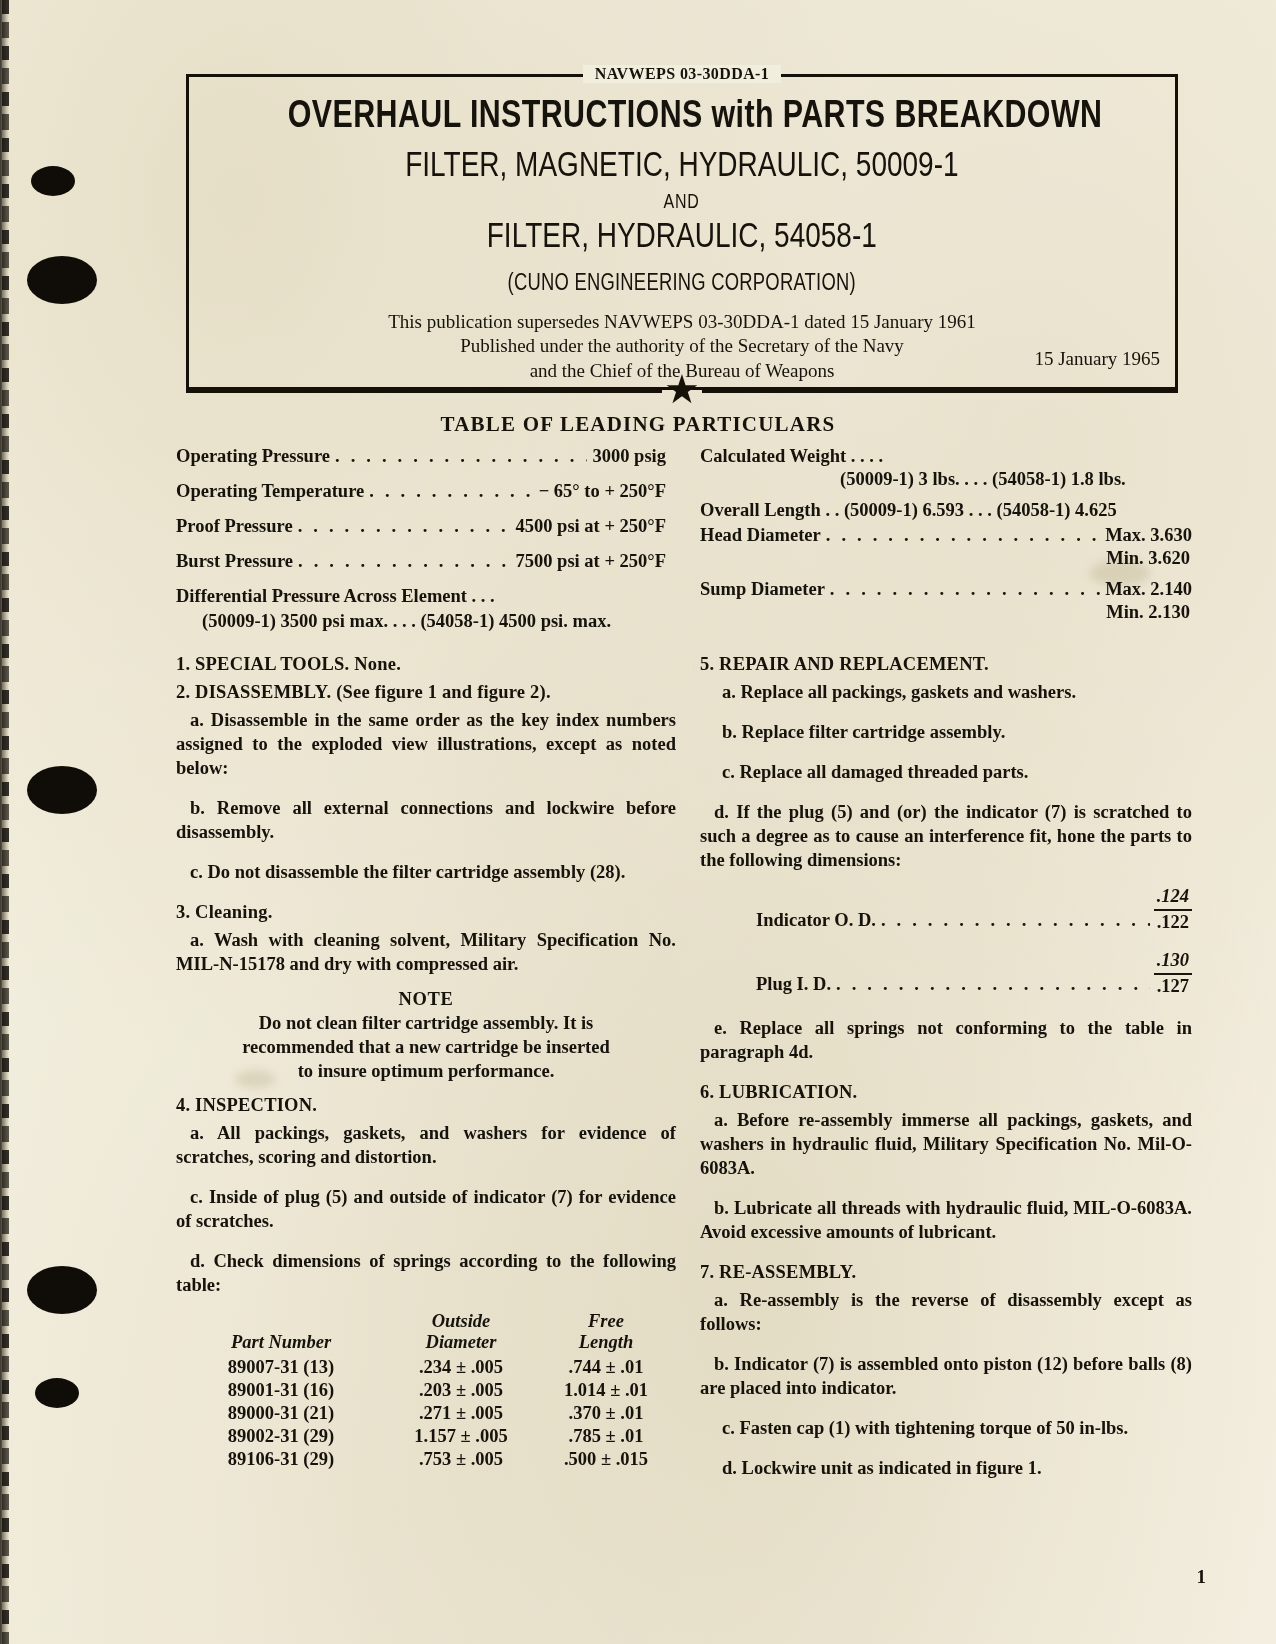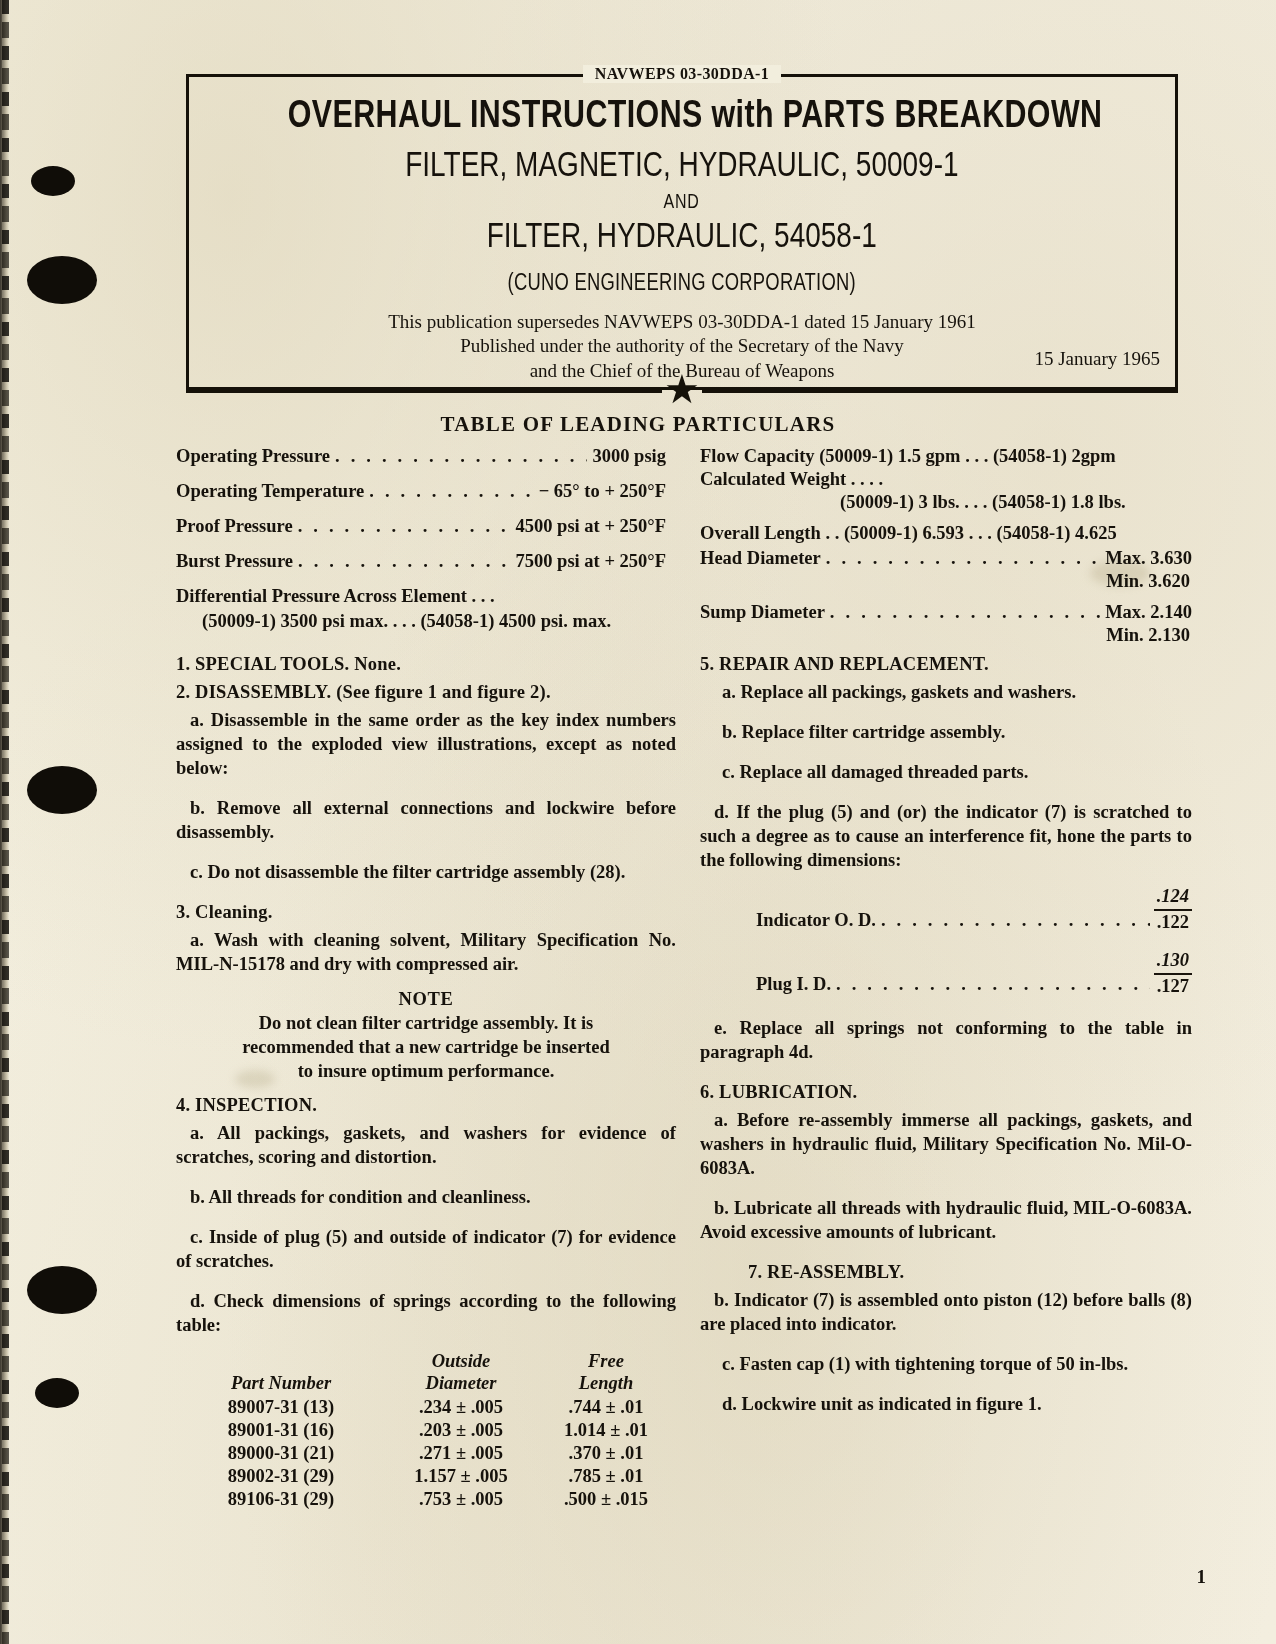--- a/index.html
+++ b/index.html
@@ -417,21 +417,20 @@
     <div class="lp-row">
       <span class="lbl">Burst Pressure</span>
       <span class="dots">. . . . . . . . . . . . . . . . . . . . . . . . . . . . . . . . . . . .</span>
       <span class="val">7500 psi at + 250°F</span>
     </div>
     <div class="lp-plain">Differential Pressure Across Element . . .</div>
     <div class="lp-indent">(50009-1) 3500 psi max. . . . (54058-1) 4500 psi. max.</div>
   </div>
 
   <div id="lp-right">
-    <div class="lp-plain lp-tight">Flow Capacity (50009-1) 1.5 gpm . . . (54058-1) 2gpm</div>
     <div class="lp-plain lp-tight">Calculated Weight . . . .</div>
     <div class="lp-indent2">(50009-1) 3 lbs. . . . (54058-1) 1.8 lbs.</div>
     <div class="lp-plain">Overall Length . . (50009-1) 6.593 . . . (54058-1) 4.625</div>
     <div class="lp-row" style="margin-bottom:2px;">
       <span class="lbl">Head Diameter</span>
       <span class="dots">. . . . . . . . . . . . . . . . . . . . . . . . . . . . . . . . . . . .</span>
       <span class="val">Max.  3.630</span>
     </div>
     <div class="lp-right-sub">Min.  3.620</div>
     <div class="lp-row" style="margin-bottom:2px;">
@@ -451,21 +450,20 @@
     <p class="sec-head">3. Cleaning.</p>
     <p class="para">a.  Wash with cleaning solvent, Military Specification No. MIL-N-15178 and dry with compressed air.</p>
     <p class="note-head">NOTE</p>
     <p class="note-body">
       <span>Do not clean filter cartridge assembly. It is</span><br>
       <span>recommended that a new cartridge be inserted</span><br>
       <span>to insure optimum performance.</span>
     </p>
     <p class="sec-head">4. INSPECTION.</p>
     <p class="para para-gap">a.  All packings, gaskets, and washers for evidence of scratches, scoring and distortion.</p>
-    <p class="para para-gap">b.  All threads for condition and cleanliness.</p>
     <p class="para para-gap">c.  Inside of plug (5) and outside of indicator (7) for evidence of scratches.</p>
     <p class="para">d.  Check dimensions of springs according to the following table:</p>
 
     <table id="spring-table">
       <colgroup>
           <col class="c1">
           <col class="c2">
           <col class="c3">
         </colgroup>
       <thead>
@@ -536,20 +534,21 @@
       <span class="frac">
         <span class="top">.130</span>
         <span class="bot">.127</span>
       </span>
     </div>
 
     <p class="para" style="margin-top:18px;">e.  Replace all springs not conforming to the table in paragraph 4d.</p>
     <p class="sec-head" style="margin-top:16px;">6. LUBRICATION.</p>
     <p class="para para-gap">a.  Before re-assembly immerse all packings, gaskets, and washers in hydraulic fluid, Military Specification No. Mil-O-6083A.</p>
     <p class="para para-gap">b.  Lubricate all threads with hydraulic fluid, MIL-O-6083A. Avoid excessive amounts of lubricant.</p>
-    <p class="sec-head" style="margin-top:16px;margin-left:48px;">7. RE-ASSEMBLY.</p>
+    <p class="sec-head" style="margin-top:16px;">7. RE-ASSEMBLY.</p>
+    <p class="para para-gap">a.  Re-assembly is the reverse of disassembly except as follows:</p>
     <p class="para para-gap">b.  Indicator (7) is assembled onto piston (12) before balls (8) are placed into indicator.</p>
     <p class="para para-gap" style="text-indent:22px;">c.  Fasten cap (1) with tightening torque of 50 in-lbs.</p>
     <p class="para" style="text-indent:22px;">d.  Lockwire unit as indicated in figure 1.</p>
   </div>
 
   <div id="page-no">1</div>
 </div>
 
 </body></html>

